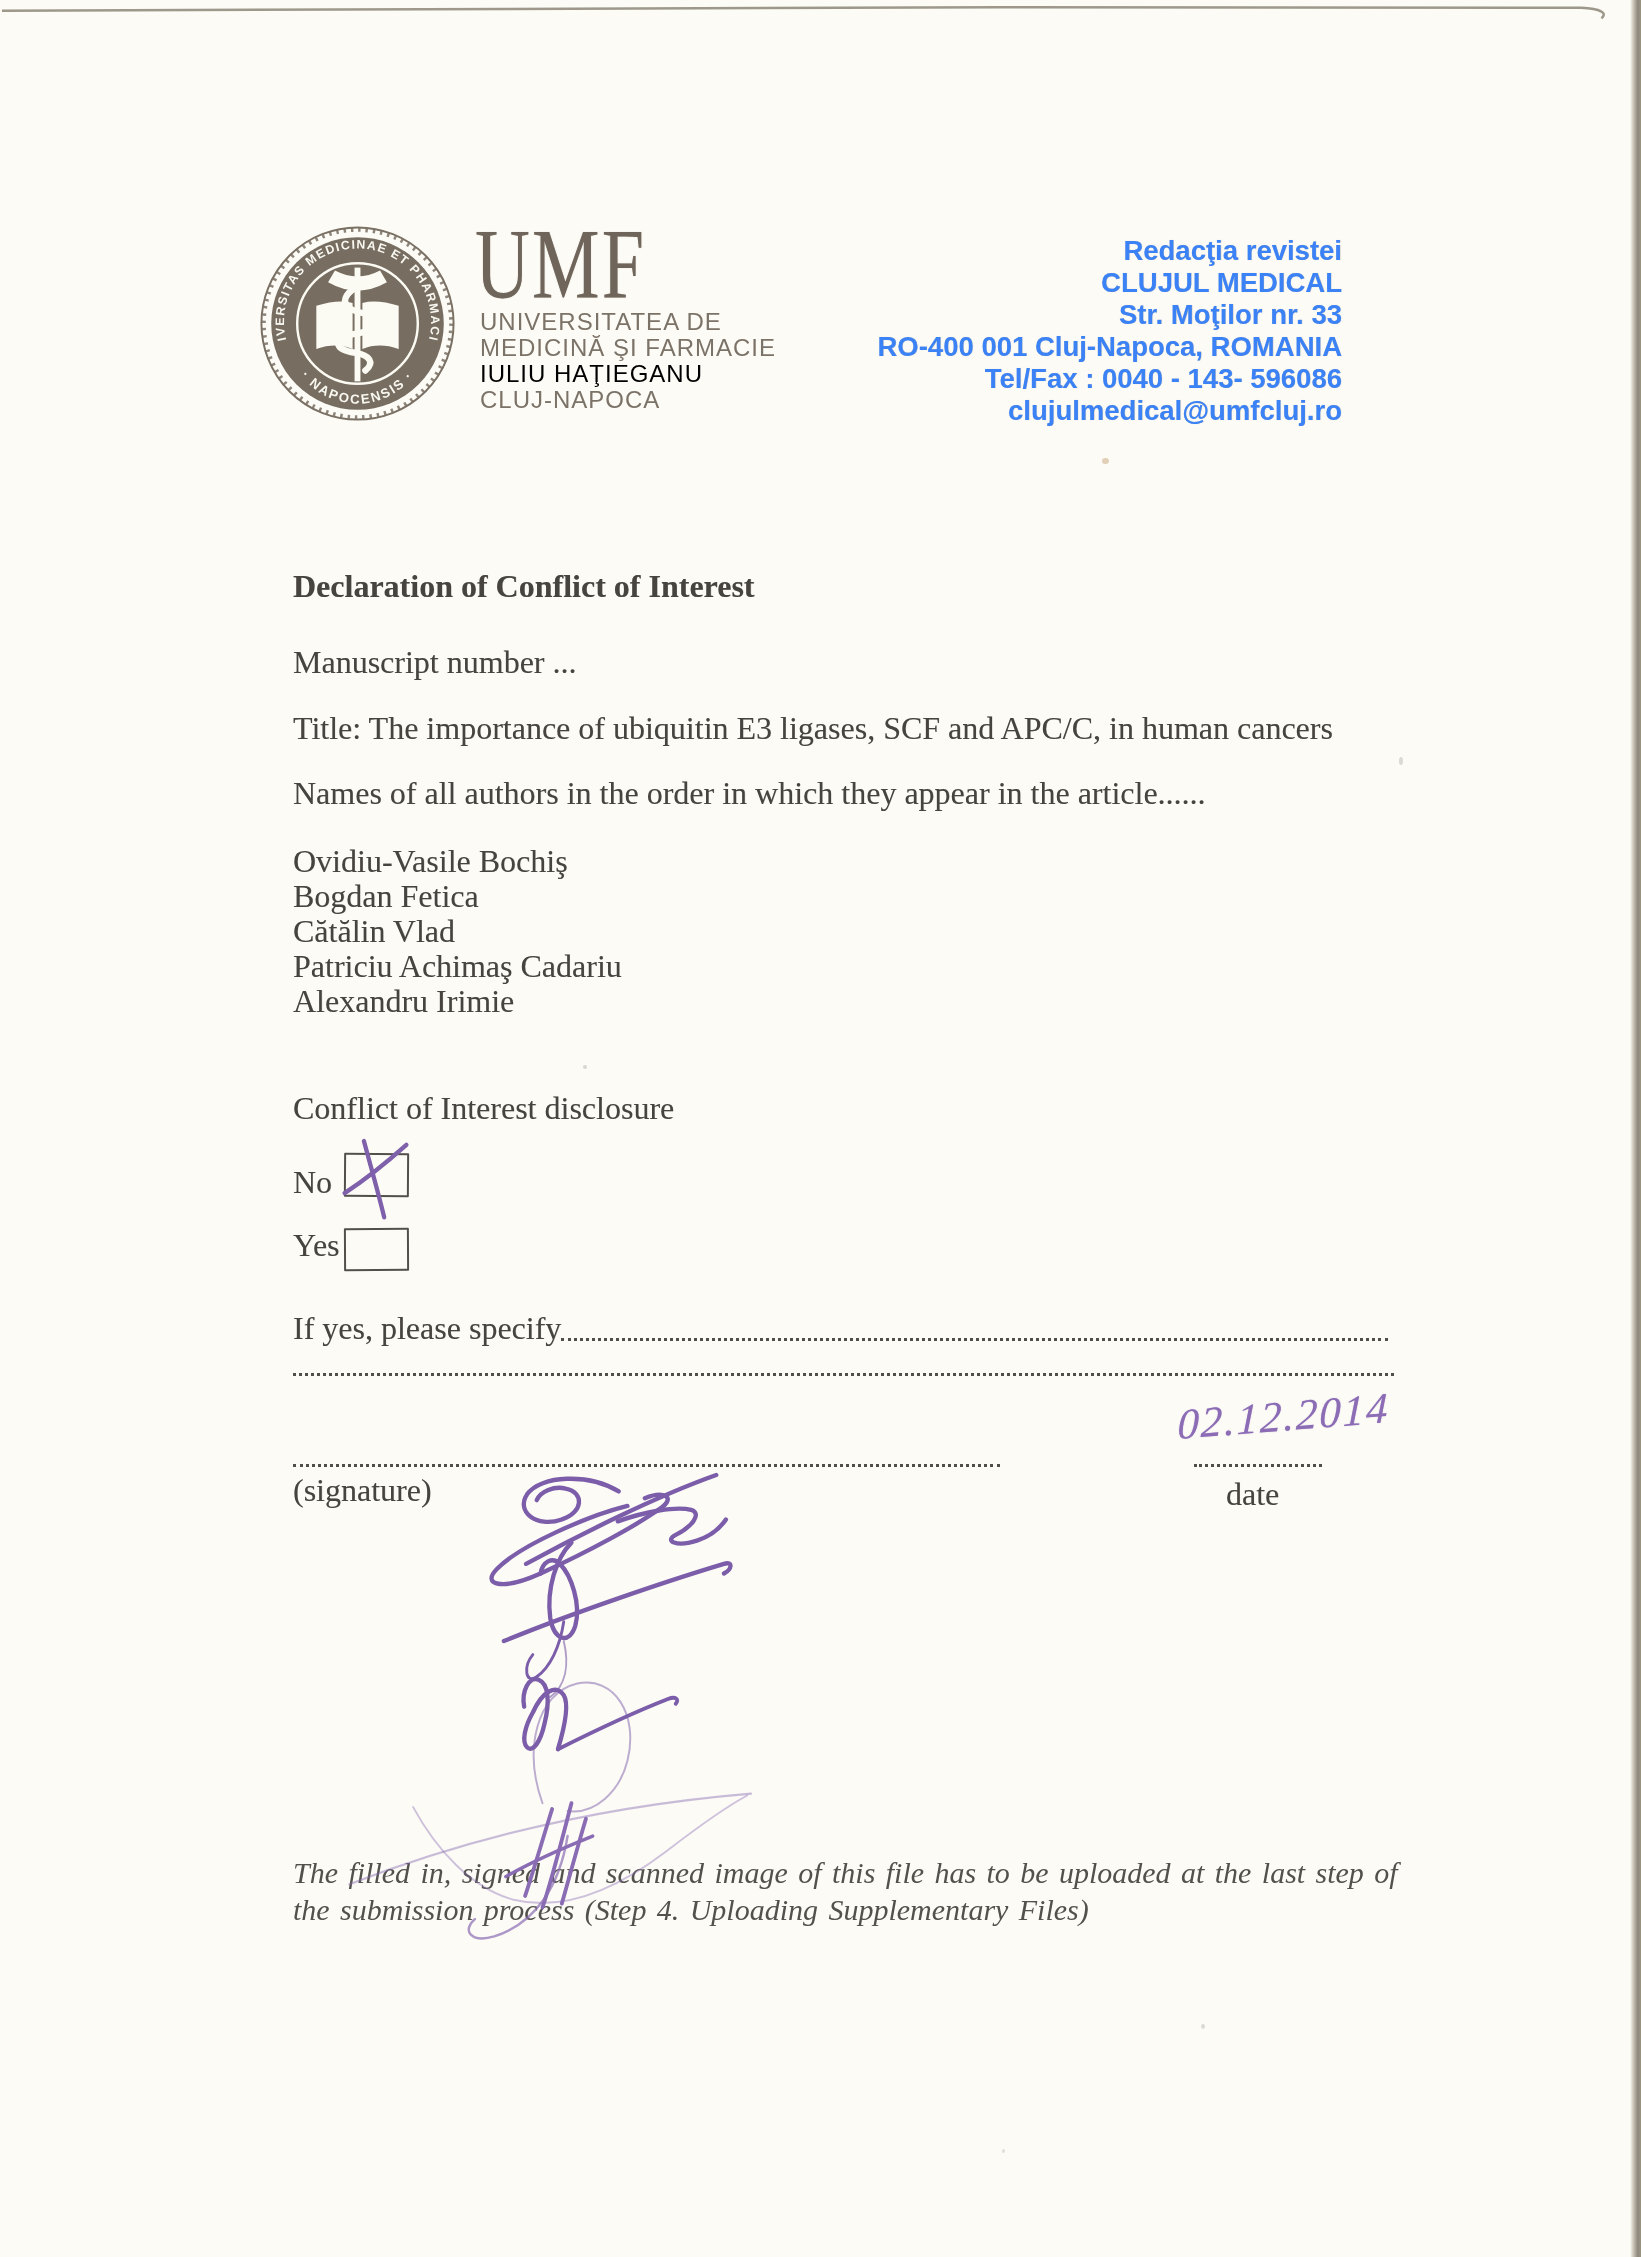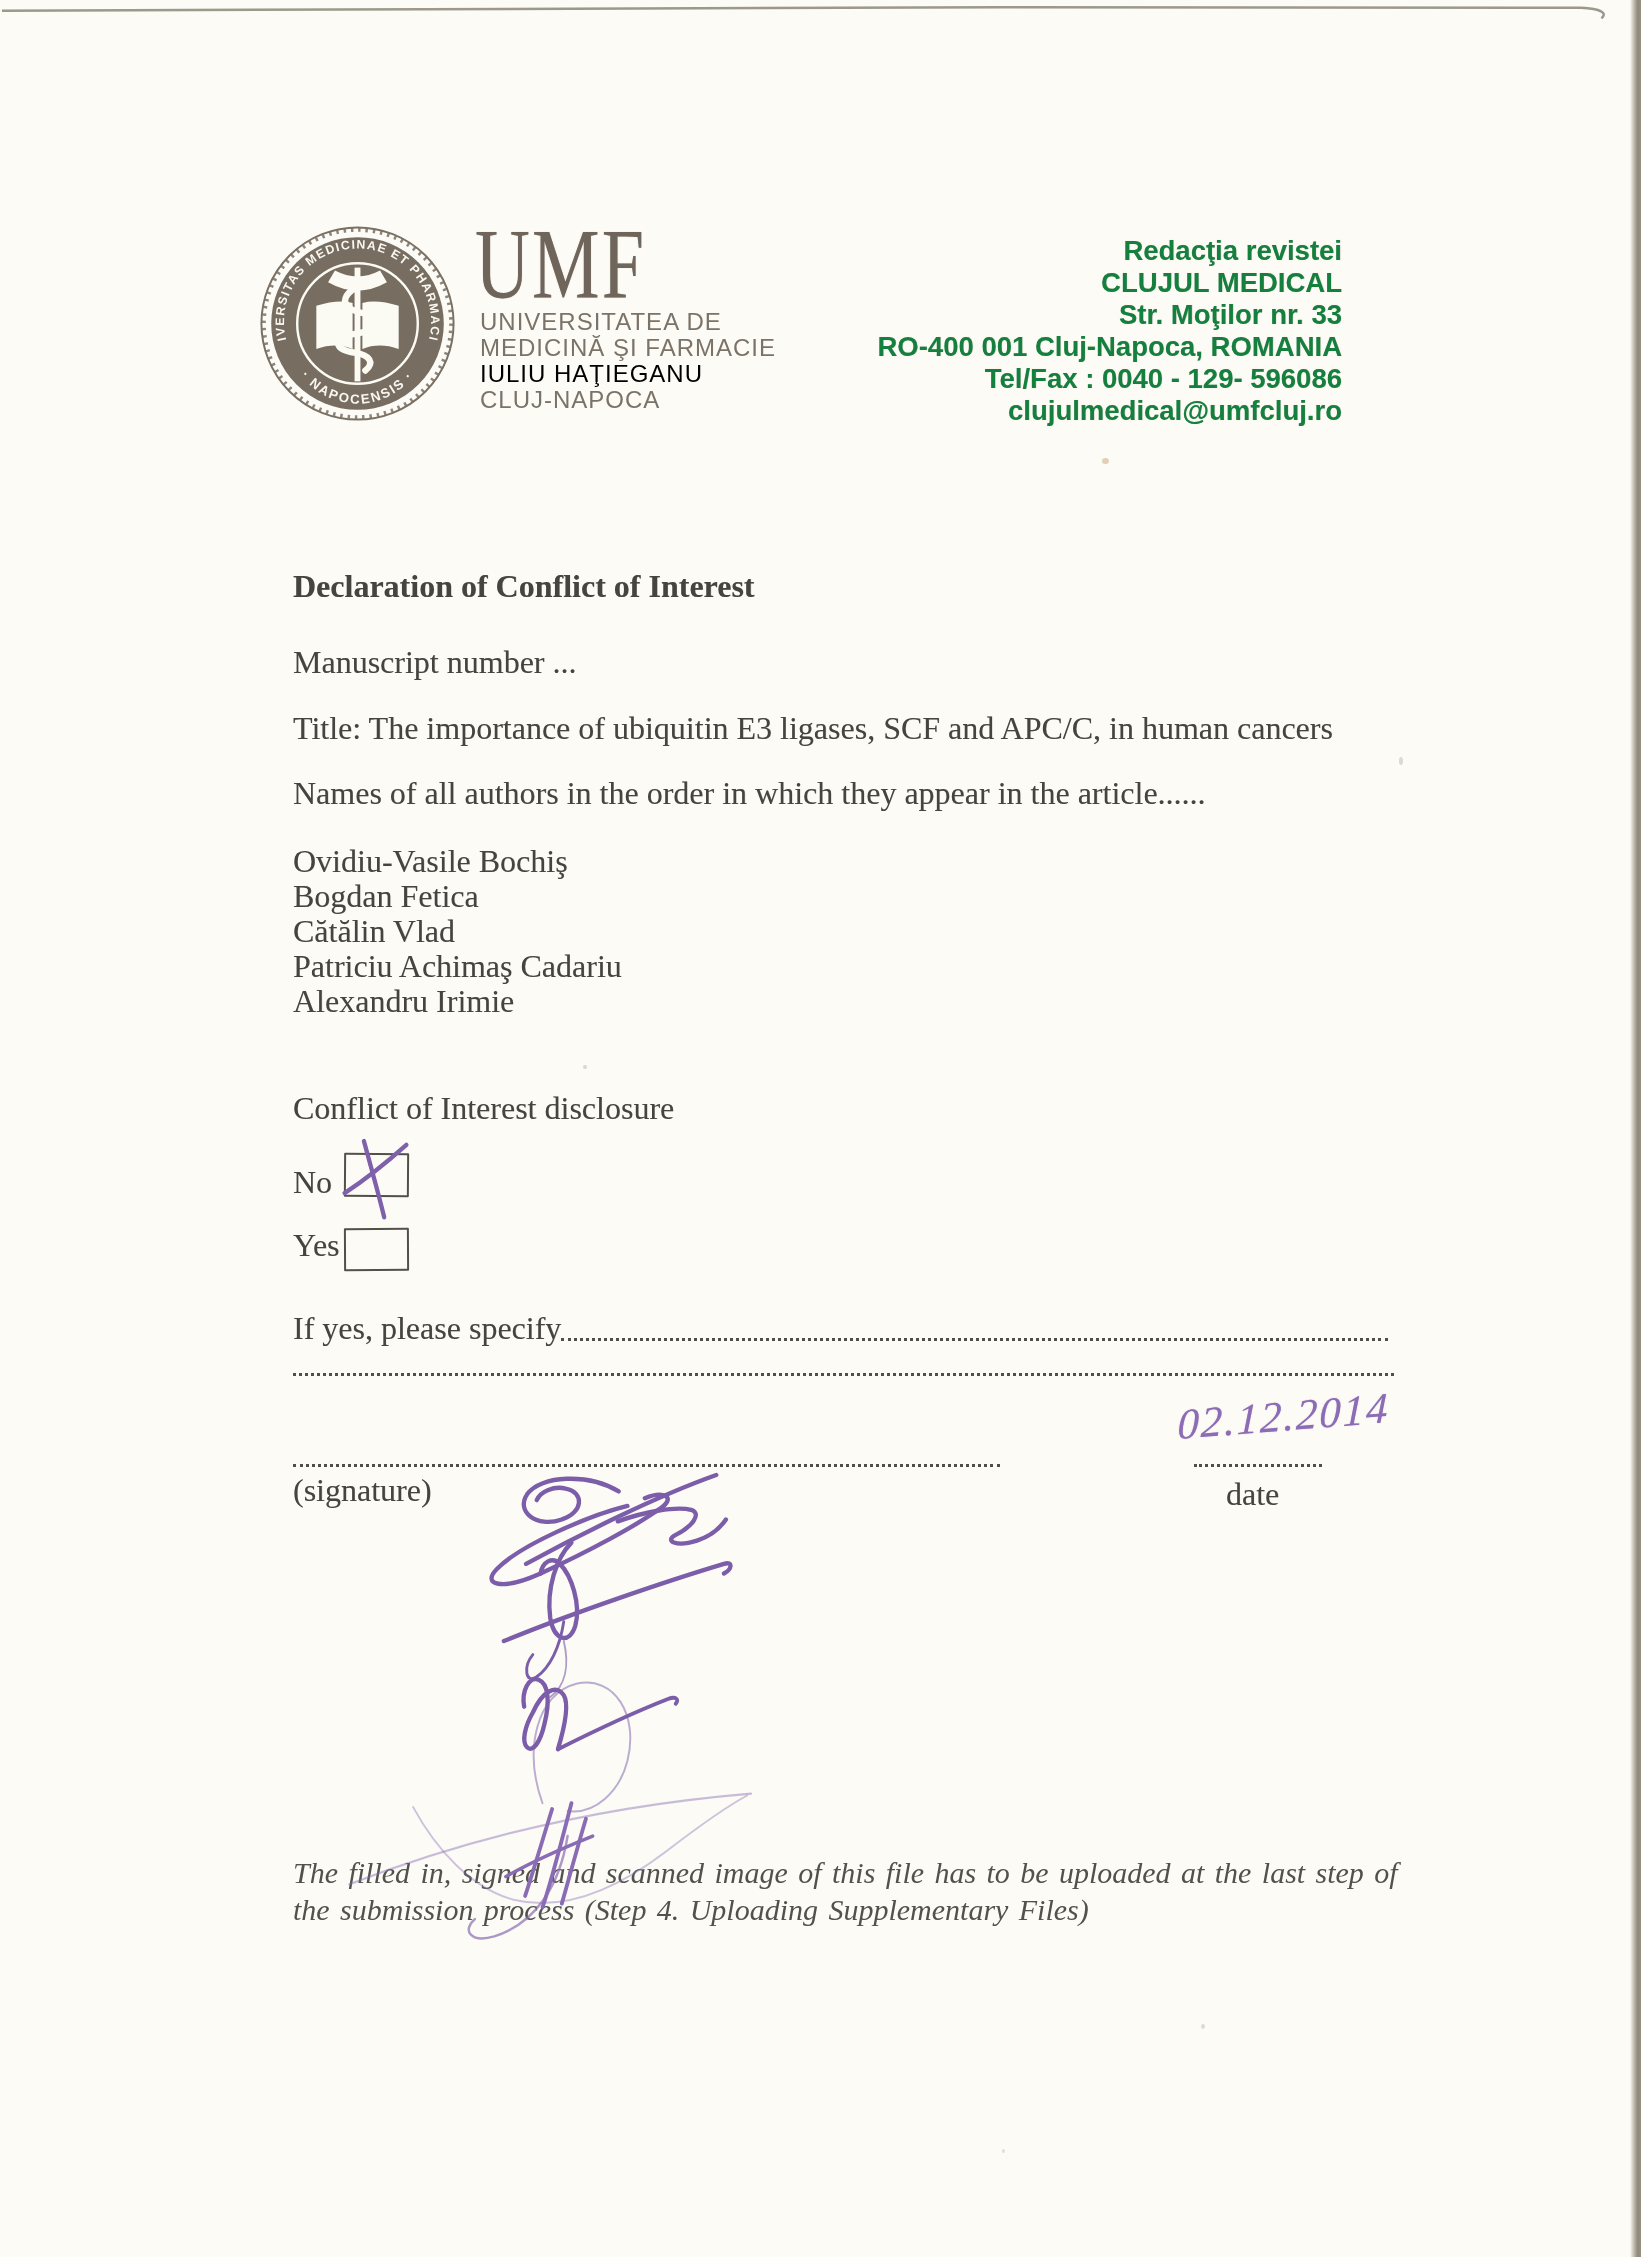--- a/index.html
+++ b/index.html
@@ -26,21 +26,21 @@
     color:#6f655a;
     transform:scaleX(.76);transform-origin:left top;
     text-shadow:0 0 1px rgba(111,101,90,.5);
   }
   .umf-lines{left:480px;top:309px;font-family:"Liberation Sans",sans-serif;
     font-size:24px;line-height:26px;letter-spacing:1px;color:#7c7368;}
   .umf-lines .faded{color:#000000;}
   .address{
     right:299px;top:235px;text-align:right;
     font-family:"Liberation Sans",sans-serif;font-weight:bold;
-    font-size:27.5px;line-height:32px;color:#15803d;
+    font-size:27.5px;line-height:32px;color:#3b82f6;
     text-shadow:0.3px 0.3px 0.7px rgba(86,84,80,.35);
   }
   
   .bodytext{font-size:32px;line-height:39px;text-shadow:0.3px 0.3px 0.6px rgba(70,68,64,.3);}
   .heading{font-weight:bold;}
   .authors div{line-height:35px;}
   
   .checkbox{border:2.9px solid #53504a;border-radius:1px;background:transparent;}
   
   .dotrow{display:flex;align-items:flex-end;}
@@ -100,21 +100,21 @@
     <div>MEDICINĂ ŞI FARMACIE</div>
     <div class="faded">IULIU HAŢIEGANU</div>
     <div>CLUJ-NAPOCA</div>
   </div>
 
   <div class="abs address">
     <div>Redacţia revistei</div>
     <div>CLUJUL MEDICAL</div>
     <div>Str. Moţilor nr. 33</div>
     <div>RO-400 001 Cluj-Napoca, ROMANIA</div>
-    <div>Tel/Fax : 0040 - 129- 596086</div>
+    <div>Tel/Fax : 0040 - 143- 596086</div>
     <div>clujulmedical@umfcluj.ro</div>
   </div>
 
   <div class="abs bodytext heading" style="left:293px;top:567px;">Declaration of Conflict of Interest</div>
 
   <div class="abs bodytext" style="left:293px;top:643px;">Manuscript number ...</div>
 
   <div class="abs bodytext" style="left:293px;top:709px;">Title: The importance of ubiquitin E3 ligases, SCF and APC/C, in human cancers</div>
 
   <div class="abs bodytext authors" style="left:293px;top:844px;">

